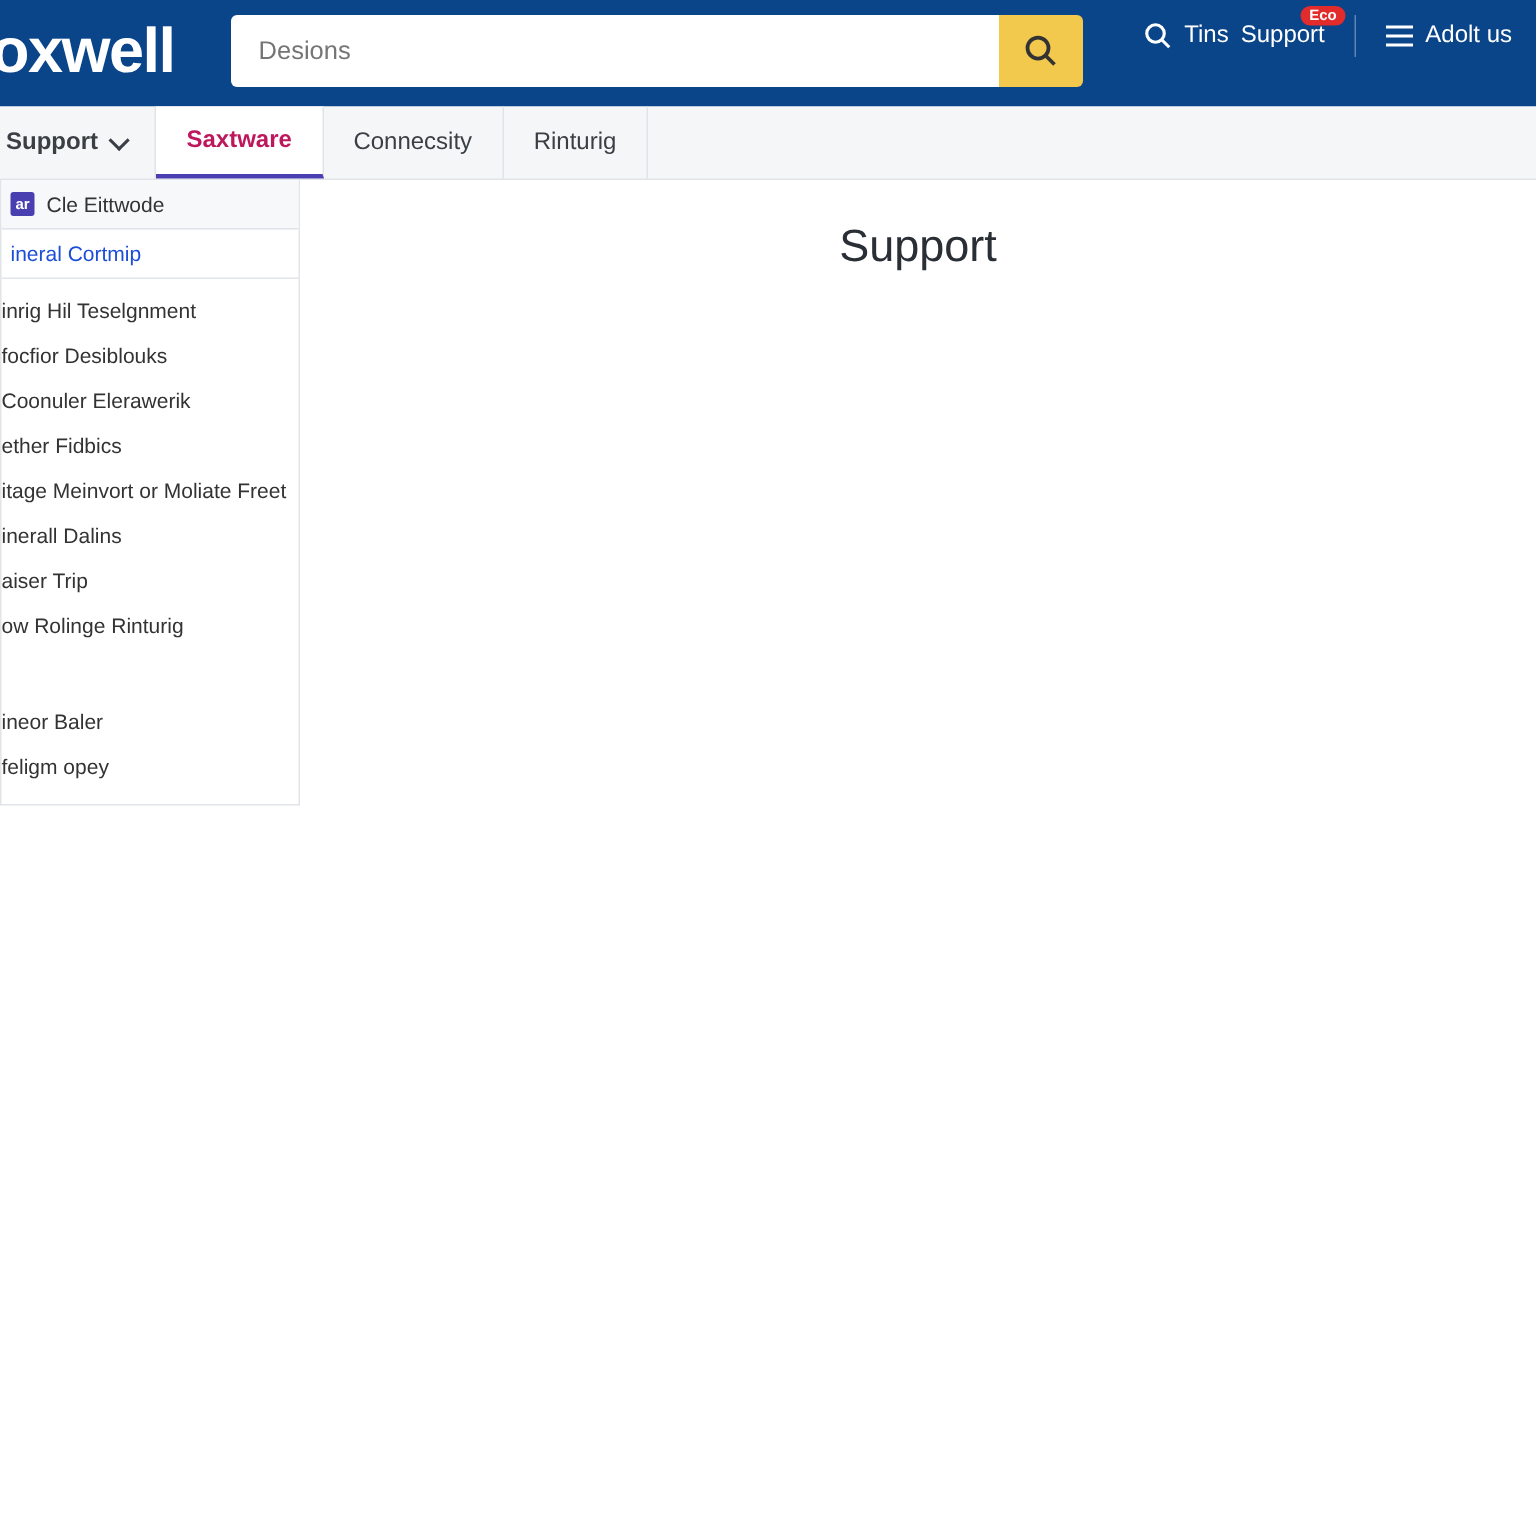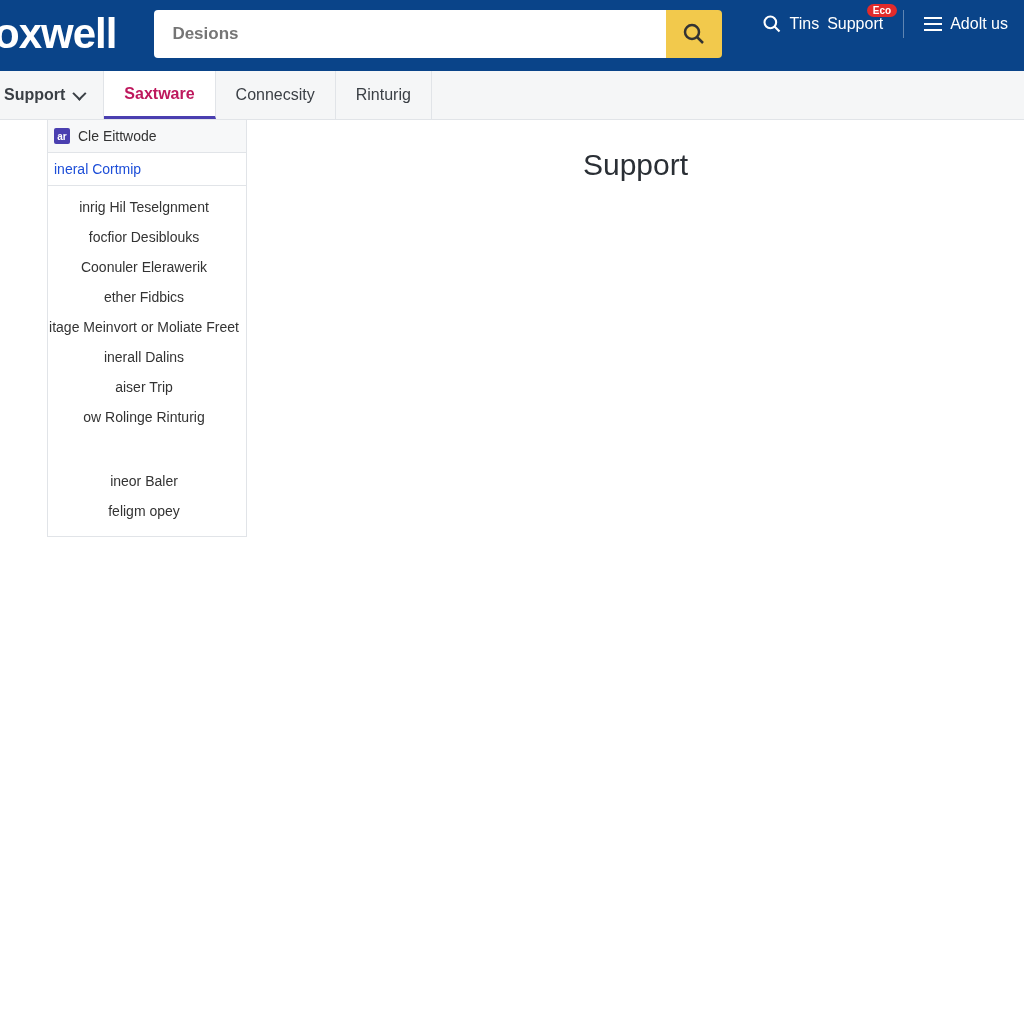--- a/index.html
+++ b/index.html
@@ -35,21 +35,20 @@
   }
   .search-input {
     flex: 1;
     border: none;
     border-radius: 4px 0 0 4px;
     padding: 0 18px;
     font-size: 17px;
     color: #701a75;
     background: #ffffff;
     outline: none;
-    font-weight: bold;
   }
   .search-btn {
     width: 56px;
     background: #f2c94c;
     border: none;
     border-radius: 0 4px 4px 0;
     display: flex;
     align-items: center;
     justify-content: center;
     cursor: pointer;
@@ -116,21 +115,21 @@
     background: #ffffff;
   }
   .chev {
     margin-left: 8px;
     width: 10px; height: 10px;
     border-right: 2px solid #3a3f45;
     border-bottom: 2px solid #3a3f45;
     transform: rotate(45deg) translateY(-2px);
   }
 
-  .content { display: flex; margin-left: 47px; }
+  .content { display: flex; }
   .sidebar {
     width: 200px;
     border: 1px solid #e1e4e8;
     border-top: none;
     background: #ffffff;
   }
   .sidebar-header {
     display: flex;
     align-items: center;
     gap: 8px;
@@ -155,21 +154,20 @@
     cursor: pointer;
   }
   .side-items { padding: 6px 0 10px 0; }
   .side-item {
     padding: 7px 6px 7px 0;
     font-size: 14px;
     color: #333;
     cursor: pointer;
     white-space: nowrap;
     overflow: hidden;
-    text-align: center;
   }
   .side-gap { height: 18px; }
 
   .main {
     flex: 1;
     padding: 28px 0 0 0;
     display: flex;
     justify-content: center;
   }
   .main-title {

